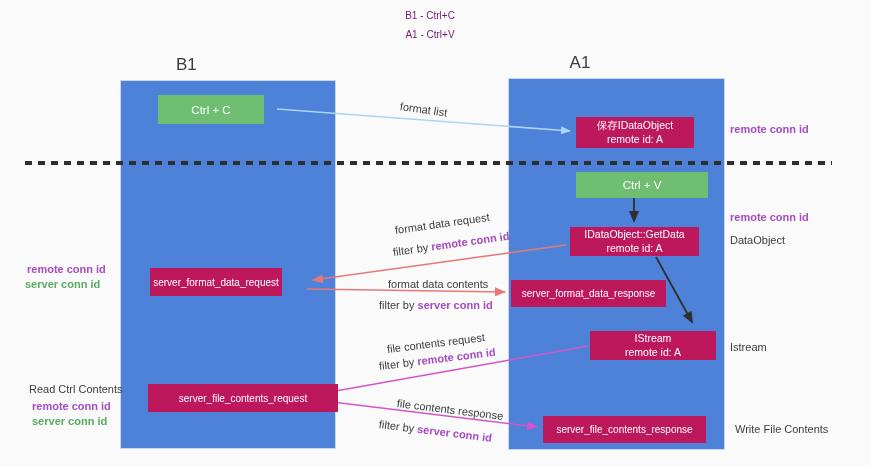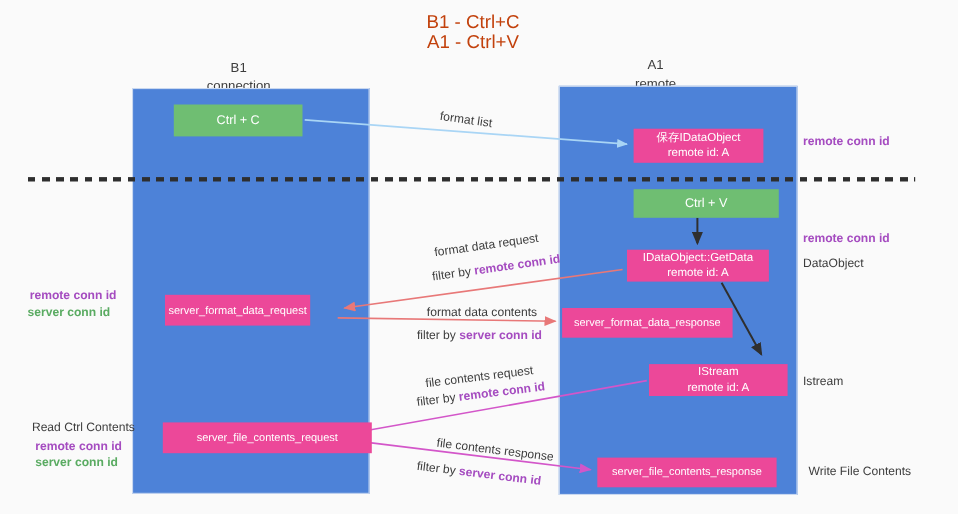--- a/index.html
+++ b/index.html
@@ -2,27 +2,27 @@
 <html><head>
 <meta charset="utf-8">
 <style>
   html,body{margin:0;padding:0}
   body{
     width:871px;height:467px;position:relative;overflow:hidden;
     background:#fafafa;color:#3d3d3d;
     font-family:"Liberation Sans","DejaVu Sans",sans-serif;
   }
   .abs{position:absolute}
-  .title-line{left:430px;transform:translateX(-50%);font-size:17px;color:#c2410c;white-space:nowrap}
-  .col-header{transform:translateX(-50%);text-align:center;font-size:12px;line-height:1.45;color:#3c3c3c;white-space:nowrap}
+  .title-line{left:430px;transform:translateX(-50%);font-size:10px;color:#701a75;white-space:nowrap}
+  .col-header{transform:translateX(-50%);font-size:17px;line-height:1.45;color:#3c3c3c;white-space:nowrap}
   .lifeline{background:#4d82d8;border:1px solid #c9d8f0;box-sizing:border-box}
   .dashed{height:4px;background:repeating-linear-gradient(90deg,#2e2e2e 0 7px,transparent 7px 13px)}
   .node{display:flex;align-items:center;justify-content:center;color:#fff;text-align:center;box-sizing:border-box;white-space:nowrap}
   .green{background:#6fbe72;font-size:11.5px}
-  .orange{background:#ec4899;font-size:10px}
+  .orange{background:#be185d;font-size:10px}
   .two-line{flex-direction:column;font-size:10.5px;line-height:1.3}
   .edge-label{font-size:11px;white-space:nowrap;color:#3d3d3d;transform-origin:left center}
   .rot-n8{transform:rotate(-8deg)}
   .rot-n7{transform:rotate(-7deg)}
   .rot-p7{transform:rotate(7deg)}
   .rot-p8{transform:rotate(8deg)}
   .purple{color:#a54cc0;font-weight:bold}
   .greentxt{color:#5aab62;font-weight:bold}
   .side-label{font-size:11px;white-space:nowrap}
   svg{pointer-events:none}
@@ -64,21 +64,21 @@
   <line x1="634" y1="198" x2="634" y2="221" stroke="#2f2f2f" stroke-width="1.8" marker-end="url(#m-black)"></line>
   <line x1="656" y1="257" x2="692" y2="322" stroke="#2f2f2f" stroke-width="1.8" marker-end="url(#m-black)"></line>
   <line x1="566" y1="245" x2="313" y2="280" stroke="#e87878" stroke-width="1.5" marker-end="url(#m-red)"></line>
   <line x1="307" y1="289" x2="505" y2="292" stroke="#e87878" stroke-width="1.5" marker-end="url(#m-red)"></line>
   <line x1="588" y1="346" x2="313" y2="395" stroke="#d356c9" stroke-width="1.5" marker-end="url(#m-mag)"></line>
   <line x1="308" y1="399" x2="537" y2="427" stroke="#d356c9" stroke-width="1.5" marker-end="url(#m-mag)"></line>
 </svg>
 
 <div class="abs dashed" style="left:25px;top:161px;width:807px"></div>
 
-<div class="abs node green" style="left:158px;top:95px;width:117px;height:29px">Ctrl + C</div>
+<div class="abs node green" style="left:158px;top:95px;width:106px;height:29px">Ctrl + C</div>
 
 <div class="abs node orange two-line" style="left:576px;top:117px;width:118px;height:31px">
   <span>保存IDataObject</span>
   <span>remote id: A</span>
 </div>
 
 <div class="abs node green" style="left:576px;top:172px;width:132px;height:26px">Ctrl + V</div>
 
 <div class="abs node orange two-line" style="left:570px;top:227px;width:129px;height:29px">
   <span>IDataObject::GetData</span>

